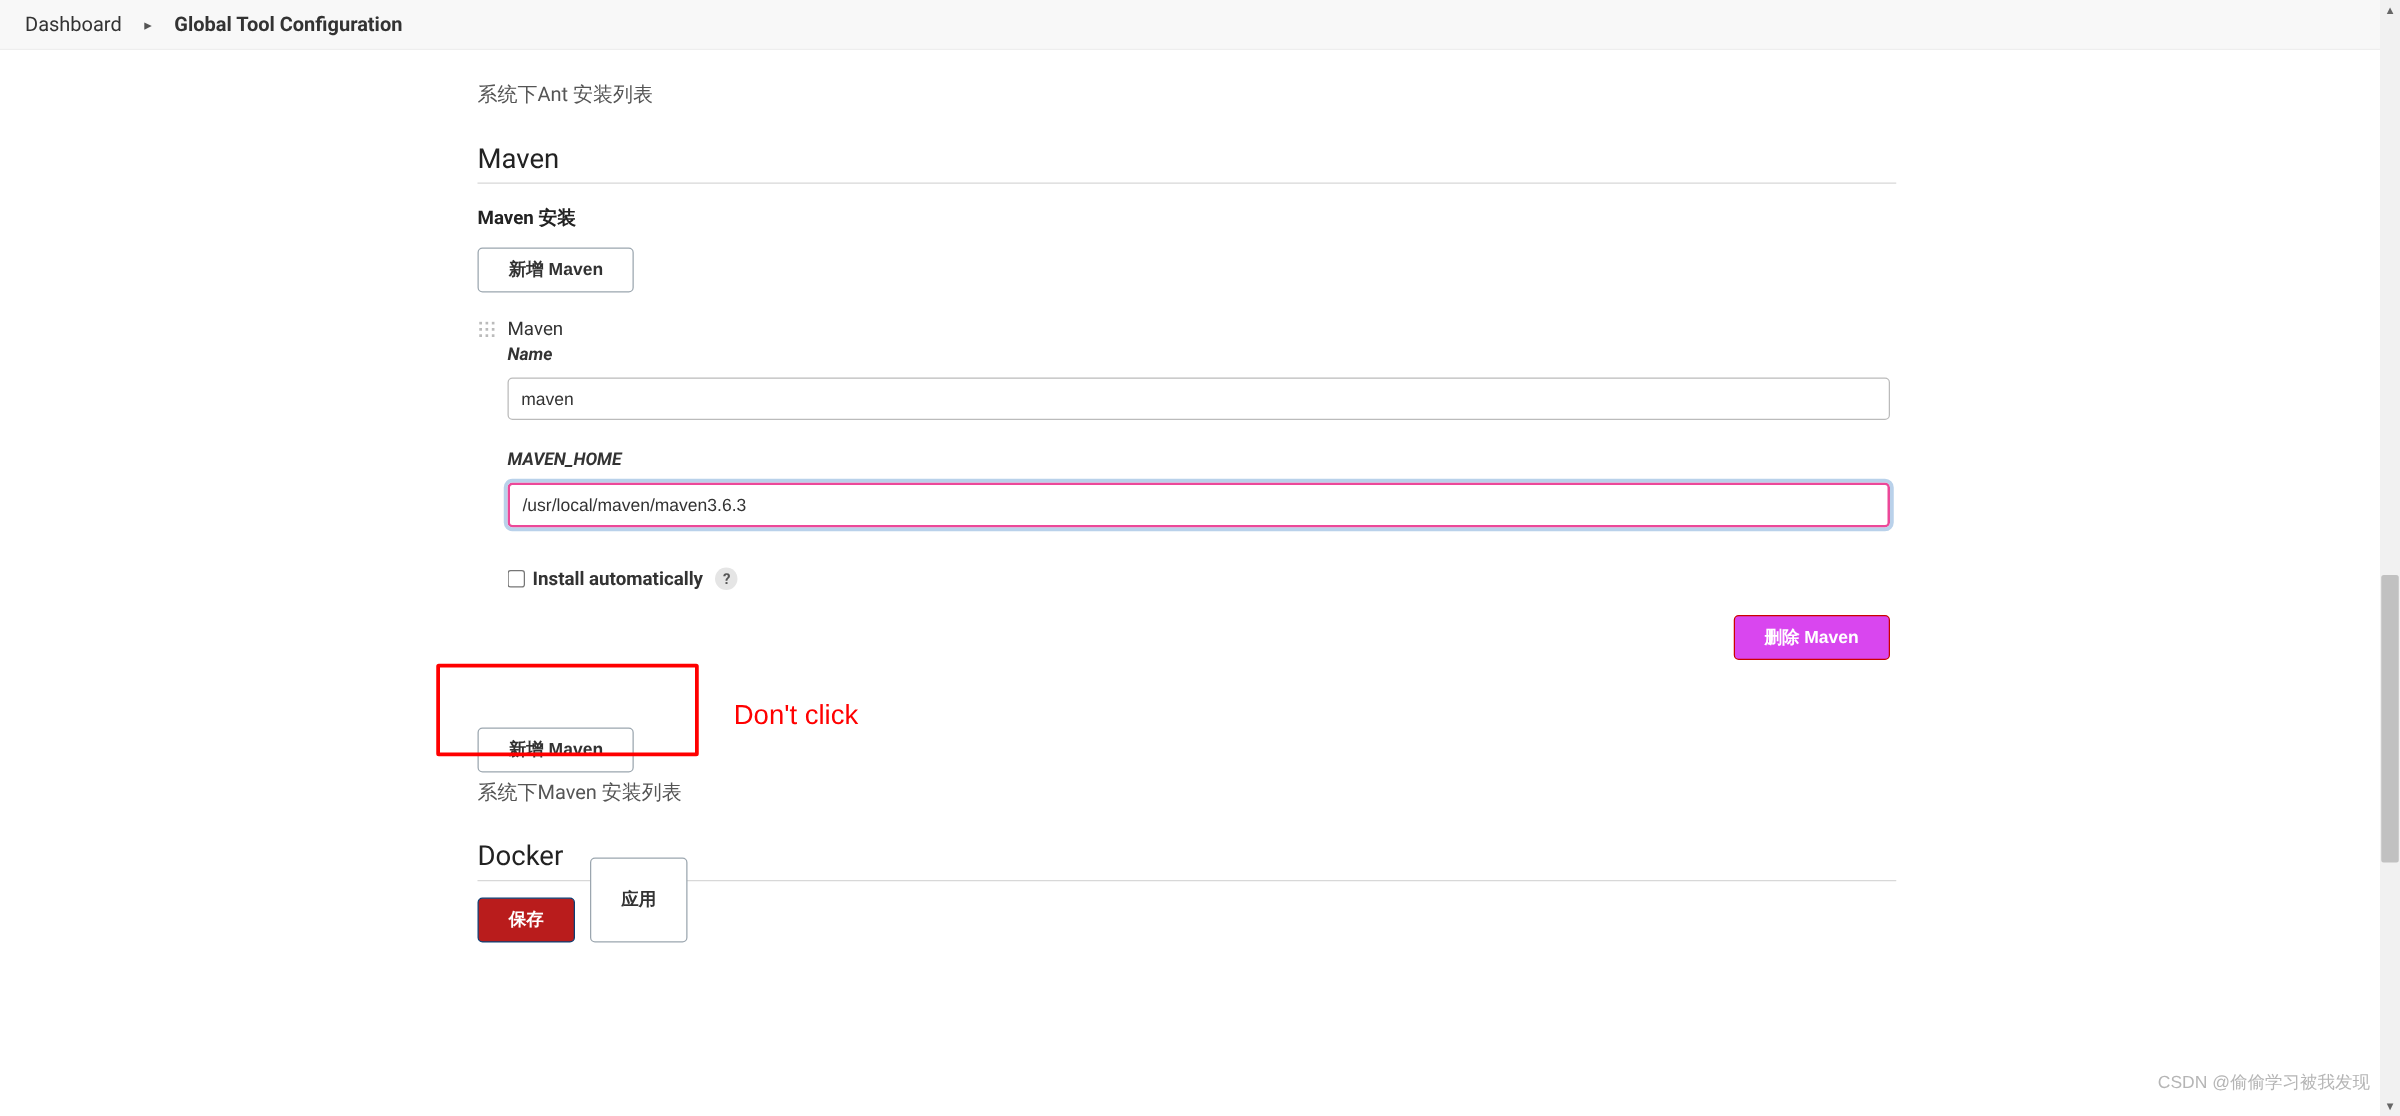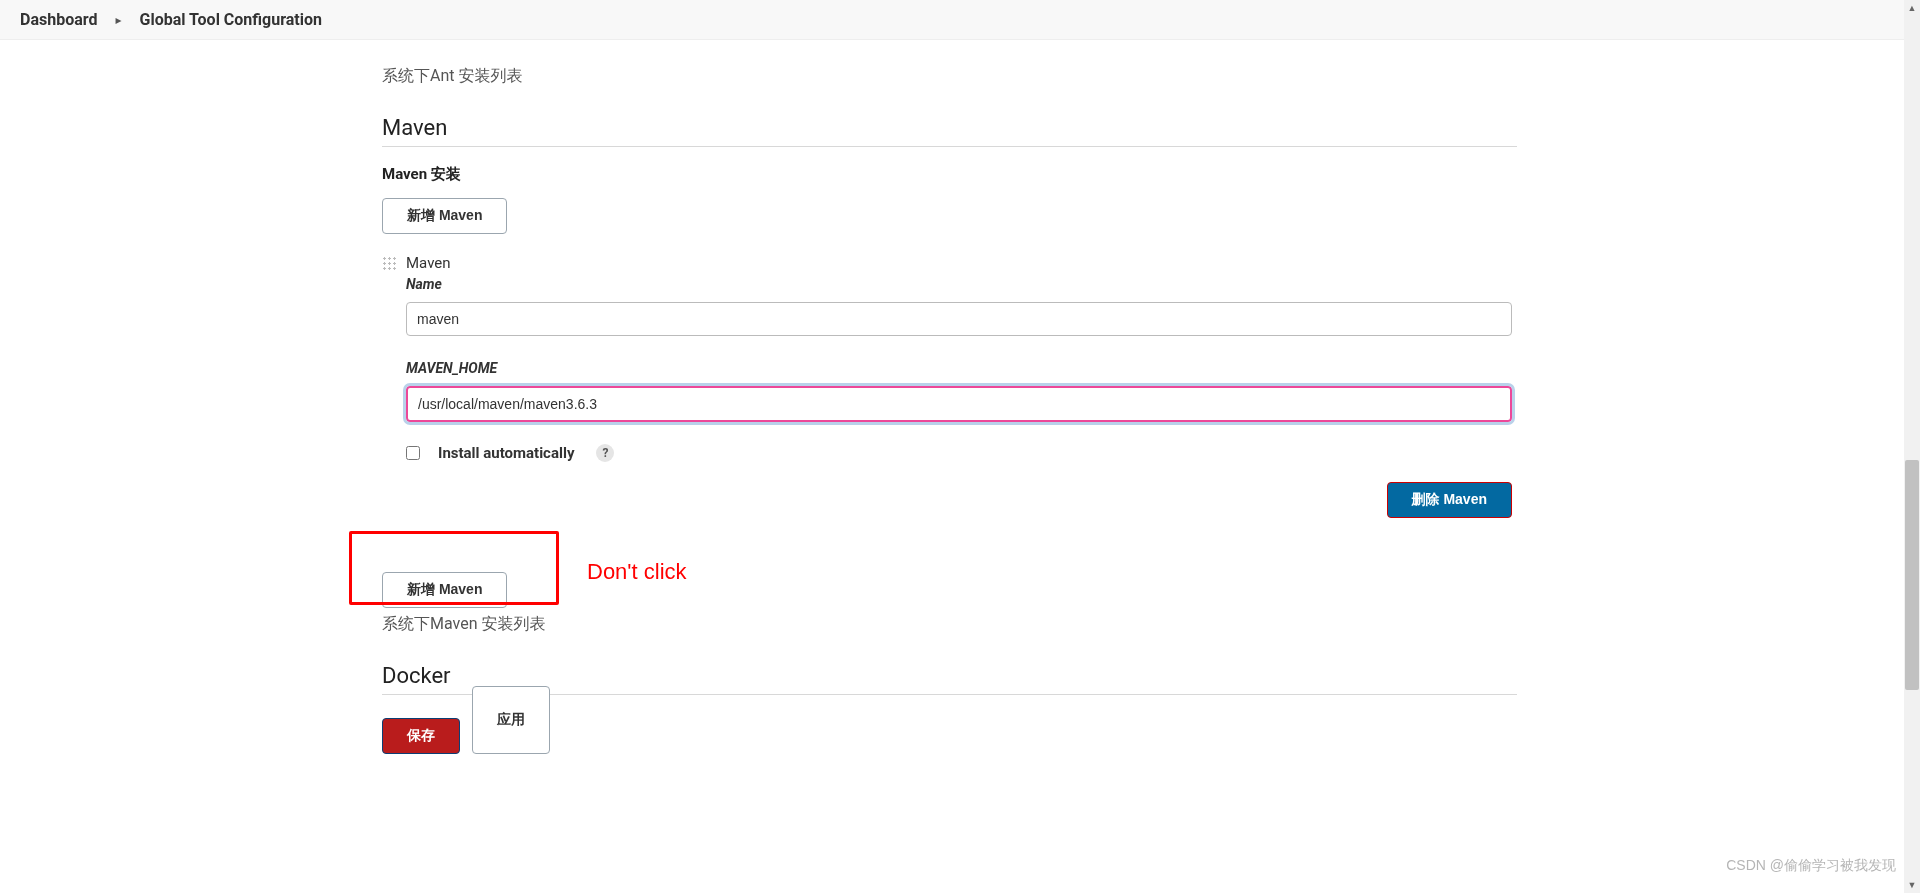--- a/index.html
+++ b/index.html
@@ -63,21 +63,21 @@
       color: #333;
       cursor: pointer;
     }
     .btn-primary {
       background: #b91c1c;
       border-color: #0b3e74;
       color: #fff;
       margin-top: 32px;
     }
     .btn-danger {
-      background: #0369a1;
+      background: #d946ef;
       border-color: #cc0000;
       color: #fff;
     }
     .tool-block {
       margin-top: 20px;
       padding-left: 24px;
       width: 1130px;
       position: relative;
     }
     .grip {
@@ -112,22 +112,22 @@
     }
     .text-input.focused {
       border: 2px solid #ec4899;
       outline: 3px solid #b9d1ea;
       outline-offset: 0;
     }
     .field-row { margin-bottom: 18px; }
     .checkbox-row {
       display: flex;
       align-items: center;
-      gap: 18px;
-      margin-top: 22px;
+      gap: 6px;
+      margin-top: 32px;
     }
     .checkbox-row input[type=checkbox] {
       width: 14px; height: 14px;
     }
     .checkbox-row .lbl {
       font-weight: 700;
       font-size: 15px;
     }
     .help-badge {
       display: inline-flex;
@@ -205,21 +205,21 @@
       background: #f1f1f1;
     }
     .add-section {
       margin-top: 54px;
     }
   </style>
 </head>
 <body>
 
 <div class="breadcrumb-bar">
-  <a href="#" style="text-decoration:none;color:#333;font-weight:700;">Dashboard</a>
+  <a href="#" style="text-decoration:none;color:#333;font-weight:400;">Dashboard</a>
   <span class="sep">▸</span>
   <span style="font-weight:700;">Global Tool Configuration</span>
 </div>
 
 <div class="content">
 
   <div style="height:20px;"></div>
 
   <div class="hint">系统下Ant 安装列表</div>
 

